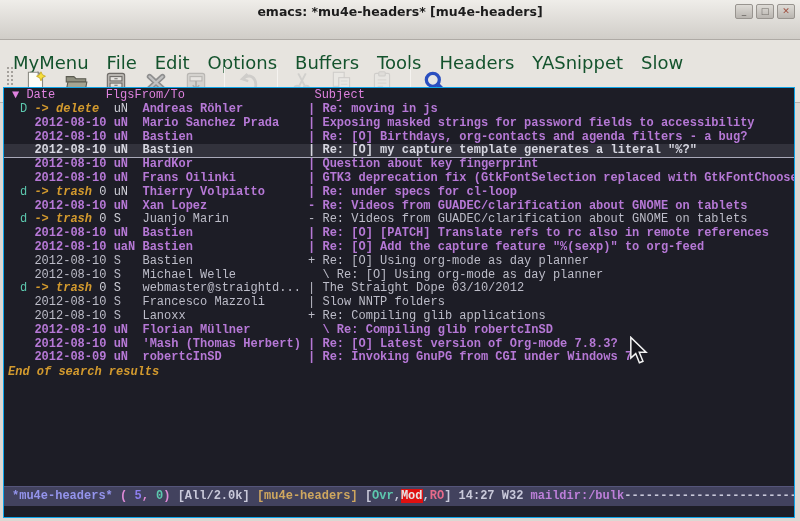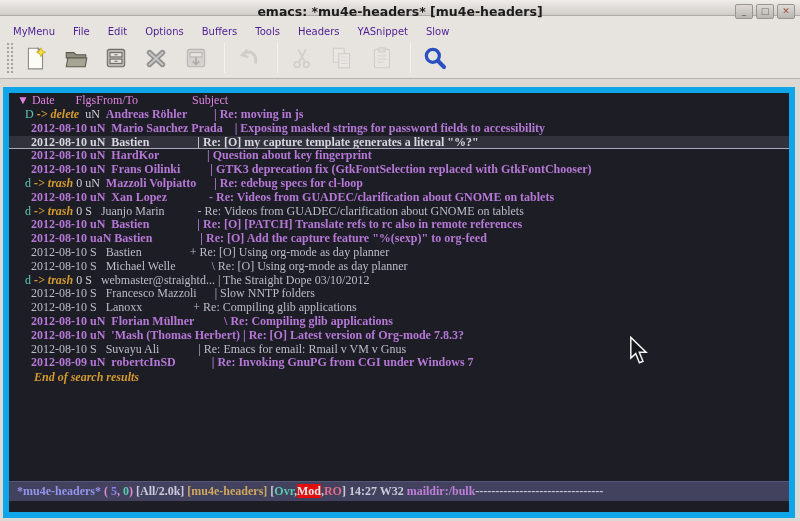--- a/index.html
+++ b/index.html
@@ -1,43 +1,43 @@
 <!DOCTYPE html>
 <html><head>
 <meta charset="utf-8">
 <style>
   *{margin:0;padding:0;box-sizing:border-box}
   html,body{width:800px;height:521px;overflow:hidden}
   body{background:#dcd8d3;font-family:"DejaVu Sans",sans-serif;position:relative}
-  .titlebar{height:16px;background:linear-gradient(#efedе9,#d2cfca);background:linear-gradient(#efede9,#d0cdc8);border-bottom:1px solid #aeaaa5;text-align:center;position:relative}
+  .titlebar{height:40px;background:linear-gradient(#efedе9,#d2cfca);background:linear-gradient(#efede9,#d0cdc8);border-bottom:1px solid #aeaaa5;text-align:center;position:relative}
   .titlebar .title{line-height:24px;font-size:12.5px;font-weight:bold;color:#1c1c1c}
   .winbtns{position:absolute;right:5px;top:4px;display:flex;gap:3px}
   .wbtn{width:18px;height:15px;border:1px solid #98948f;border-radius:2px;background:linear-gradient(#dedbd6,#b9b5b0);font-size:9px;line-height:13px;text-align:center;color:#716d68;font-weight:bold}
   .wbtn.close{color:#a05040}
   .menubar{height:21px;background:#e7e4df;display:flex;padding-left:4px}
-  .menuitem{font-size:10px;line-height:21px;padding:5px 9px;color:#4c1d95}
+  .menuitem{font-size:18px;line-height:21px;padding:12px 9px;color:#14532d}
   .toolbar{height:42px;background:#e7e4df;border-bottom:1px solid #b6b2ad;display:flex;align-items:center;padding-left:4px}
   .handle{width:9px;height:32px;margin:0 7px 0 2px;background-image:radial-gradient(circle,#a5a19c 1px,transparent 1.3px);background-size:4px 4px}
   .tbtn{width:28px;height:28px;margin-right:12px;display:flex;align-items:center;justify-content:center}
   .tbtn svg{width:26px;height:26px}
   .tbtn.dim{opacity:.38;filter:grayscale(60%)}
   .tsep{width:1px;height:30px;background:#c0bcb7;border-right:1px solid #f5f3f0;margin:0 10px 0 2px}
-  .editor{position:absolute;left:3px;right:5px;top:87px;bottom:3px;background:var(--bg);border:6px solid #0ea5e9;font-family:Liberation Serif, serif;font-size:12px;overflow:hidden}
+  .editor{position:absolute;left:3px;right:5px;top:87px;bottom:3px;background:var(--bg);border:1px solid #0ea5e9;font-family:Liberation Mono, monospace;font-size:12px;overflow:hidden}
   .hline{height:15px;line-height:15px;white-space:pre;padding-left:8px;color:var(--header)}
   .hline span{color:var(--header)}
   .row{height:13.8px;line-height:13.8px;white-space:pre;padding-left:16px;position:relative;overflow:hidden}
   .row.cur{background:var(--curbg)}
   .row.cur::after{content:"";position:absolute;left:0;right:0;bottom:0;height:1px;background:var(--curul)}
   .u{color:var(--unread);font-weight:bold}
   .s{color:var(--seen)}
   .c{color:var(--curfg);font-weight:bold}
   .mk{color:var(--mark)}
   .tg{color:var(--target);font-weight:bold;font-style:italic}
   .fl{color:var(--mflags)}
-  .endline{height:14px;line-height:14px;white-space:pre;padding-left:25px;color:var(--end);font-style:italic;font-weight:bold}
+  .endline{height:14px;line-height:14px;white-space:pre;padding-left:4px;color:var(--end);font-style:italic;font-weight:bold}
   .modeline{position:absolute;left:0;right:0;bottom:11px;height:20px;background:var(--mlbg);border-top:1px solid #55557a;line-height:19px;white-space:pre;padding-left:8px;color:var(--mlfg);font-weight:bold;overflow:hidden}
   .ml-plain{color:var(--mlfg)}
   .ml-buffer{color:var(--mlbuf)}
   .ml-pink{color:var(--mlpink)}
   .ml-violet{color:var(--mlviolet)}
   .ml-teal{color:var(--mlteal)}
   .ml-tan{color:var(--mltan)}
   .ml-redbadge{color:#e5e5e5;background:var(--mlred)}
   .ml-crimson{color:var(--mlcrim)}
   .ml-path{color:var(--mlpath)}
@@ -140,36 +140,36 @@
         <path d="M14.6 14.6L20.3 20.3" stroke="#2a4fc0" stroke-width="3.8" stroke-linecap="round"></path>
       </svg>
     </span>
   </div>
 
 <div class="editor">
   <div class="hline" id="hline"><span class="">▼ </span><span class="">Date       </span><span class="">Flgs</span><span class="">From/To                  </span><span class="">Subject</span></div>
   <div id="rows">
       <div class="row"><span class="mk">D </span><span class="tg">-&gt; delete</span><span class="fl"> </span><span class="u"> </span><span class="fl">uN  </span><span class="u">Andreas Röhler         | Re: moving in js</span></div>
       <div class="row"><span class="mk">  </span><span class="u">2012-08-10</span><span class="u"> </span><span class="u">uN  </span><span class="u">Mario Sanchez Prada    | Exposing masked strings for password fields to accessibility</span></div>
+      <div class="row"><span class="mk">  </span><span class="u">2012-08-10</span><span class="u"> </span><span class="u">uN  </span><span class="u">Bastien                | Re: [O] Birthdays, org-contacts and agenda filters - a bug?</span></div>
       <div class="row cur"><span class="c">  </span><span class="c">2012-08-10</span><span class="c"> </span><span class="c">uN  </span><span class="c">Bastien                | Re: [O] my capture template generates a literal "%?"</span></div>
       <div class="row"><span class="mk">  </span><span class="u">2012-08-10</span><span class="u"> </span><span class="u">uN  </span><span class="u">HardKor                | Question about key fingerprint</span></div>
       <div class="row"><span class="mk">  </span><span class="u">2012-08-10</span><span class="u"> </span><span class="u">uN  </span><span class="u">Frans Oilinki          | GTK3 deprecation fix (GtkFontSelection replaced with GtkFontChooser)</span></div>
-      <div class="row"><span class="mk">d </span><span class="tg">-&gt; trash</span><span class="fl"> 0</span><span class="u"> </span><span class="fl">uN  </span><span class="u">Mazzoli Volpiatto      | Re: edebug specs for cl-loop</span></div>
+      <div class="row"><span class="mk">d </span><span class="tg">-&gt; trash</span><span class="fl"> 0</span><span class="u"> </span><span class="fl">uN  </span><span class="u">Thierry Volpiatto      | Re: under specs for cl-loop</span></div>
       <div class="row"><span class="mk">  </span><span class="u">2012-08-10</span><span class="u"> </span><span class="u">uN  </span><span class="u">Xan Lopez              - Re: Videos from GUADEC/clarification about GNOME on tablets</span></div>
       <div class="row"><span class="mk">d </span><span class="tg">-&gt; trash</span><span class="fl"> 0</span><span class="s"> </span><span class="fl">S   </span><span class="s">Juanjo Marin           - Re: Videos from GUADEC/clarification about GNOME on tablets</span></div>
       <div class="row"><span class="mk">  </span><span class="u">2012-08-10</span><span class="u"> </span><span class="u">uN  </span><span class="u">Bastien                | Re: [O] [PATCH] Translate refs to rc also in remote references</span></div>
       <div class="row"><span class="mk">  </span><span class="u">2012-08-10</span><span class="u"> </span><span class="u">uaN </span><span class="u">Bastien                | Re: [O] Add the capture feature "%(sexp)" to org-feed</span></div>
       <div class="row"><span class="mk">  </span><span class="s">2012-08-10</span><span class="s"> </span><span class="s">S   </span><span class="s">Bastien                + Re: [O] Using org-mode as day planner</span></div>
       <div class="row"><span class="mk">  </span><span class="s">2012-08-10</span><span class="s"> </span><span class="s">S   </span><span class="s">Michael Welle            \ Re: [O] Using org-mode as day planner</span></div>
       <div class="row"><span class="mk">d </span><span class="tg">-&gt; trash</span><span class="fl"> 0</span><span class="s"> </span><span class="fl">S   </span><span class="s">webmaster@straightd... | The Straight Dope 03/10/2012</span></div>
       <div class="row"><span class="mk">  </span><span class="s">2012-08-10</span><span class="s"> </span><span class="s">S   </span><span class="s">Francesco Mazzoli      | Slow NNTP folders</span></div>
       <div class="row"><span class="mk">  </span><span class="s">2012-08-10</span><span class="s"> </span><span class="s">S   </span><span class="s">Lanoxx                 + Re: Compiling glib applications</span></div>
-      <div class="row"><span class="mk">  </span><span class="u">2012-08-10</span><span class="u"> </span><span class="u">uN  </span><span class="u">Florian Müllner          \ Re: Compiling glib applications</span></div>
+      <div class="row"><span class="mk">  </span><span class="u">2012-08-10</span><span class="u"> </span><span class="u">uN  </span><span class="u">Florian Müllner          \ Re: Compiling glib robertcInSD</span></div>
       <div class="row"><span class="mk">  </span><span class="u">2012-08-10</span><span class="u"> </span><span class="u">uN  </span><span class="u">'Mash (Thomas Herbert) | Re: [O] Latest version of Org-mode 7.8.3?</span></div>
-      <div class="row"><span class="mk">  </span><span class="s">2012-08-10</span><span class="s"> </span><span class="s">S   </span><span class="s">Suvayu Ali             | Re: Emacs for email: Rmail v VM v Gnus</span></div>
       <div class="row"><span class="mk">  </span><span class="u">2012-08-09</span><span class="u"> </span><span class="u">uN  </span><span class="u">robertcInSD            | Re: Invoking GnuPG from CGI under Windows 7</span></div>
     </div>
   <div class="endline">End of search results</div>
   <div class="modeline" id="modeline"><span class="ml-buffer">*mu4e-headers*</span><span class="ml-plain"> </span><span class="ml-pink">(</span><span class="ml-plain"> </span><span class="ml-violet">5</span><span class="ml-pink">,</span><span class="ml-plain"> </span><span class="ml-teal">0</span><span class="ml-pink">)</span><span class="ml-plain"> [All/2.0k] </span><span class="ml-tan">[mu4e-headers]</span><span class="ml-plain"> [</span><span class="ml-teal">Ovr</span><span class="ml-plain">,</span><span class="ml-redbadge">Mod</span><span class="ml-plain">,</span><span class="ml-crimson">RO</span><span class="ml-plain">] </span><span class="ml-plain">14:27 W32 </span><span class="ml-path">maildir:/bulk</span><span class="ml-plain">--------------------------------</span></div>
   <div class="echo"></div>
 </div>
 
 <svg class="cursor" viewBox="0 0 14 22">
   <path d="M1 1 L1 16.2 L4.6 12.9 L7.3 19.6 L9.9 18.5 L7.2 11.9 L12.2 11.9 Z" fill="#15151c" stroke="#f2f2f2" stroke-width="1.1"></path>
 </svg>

